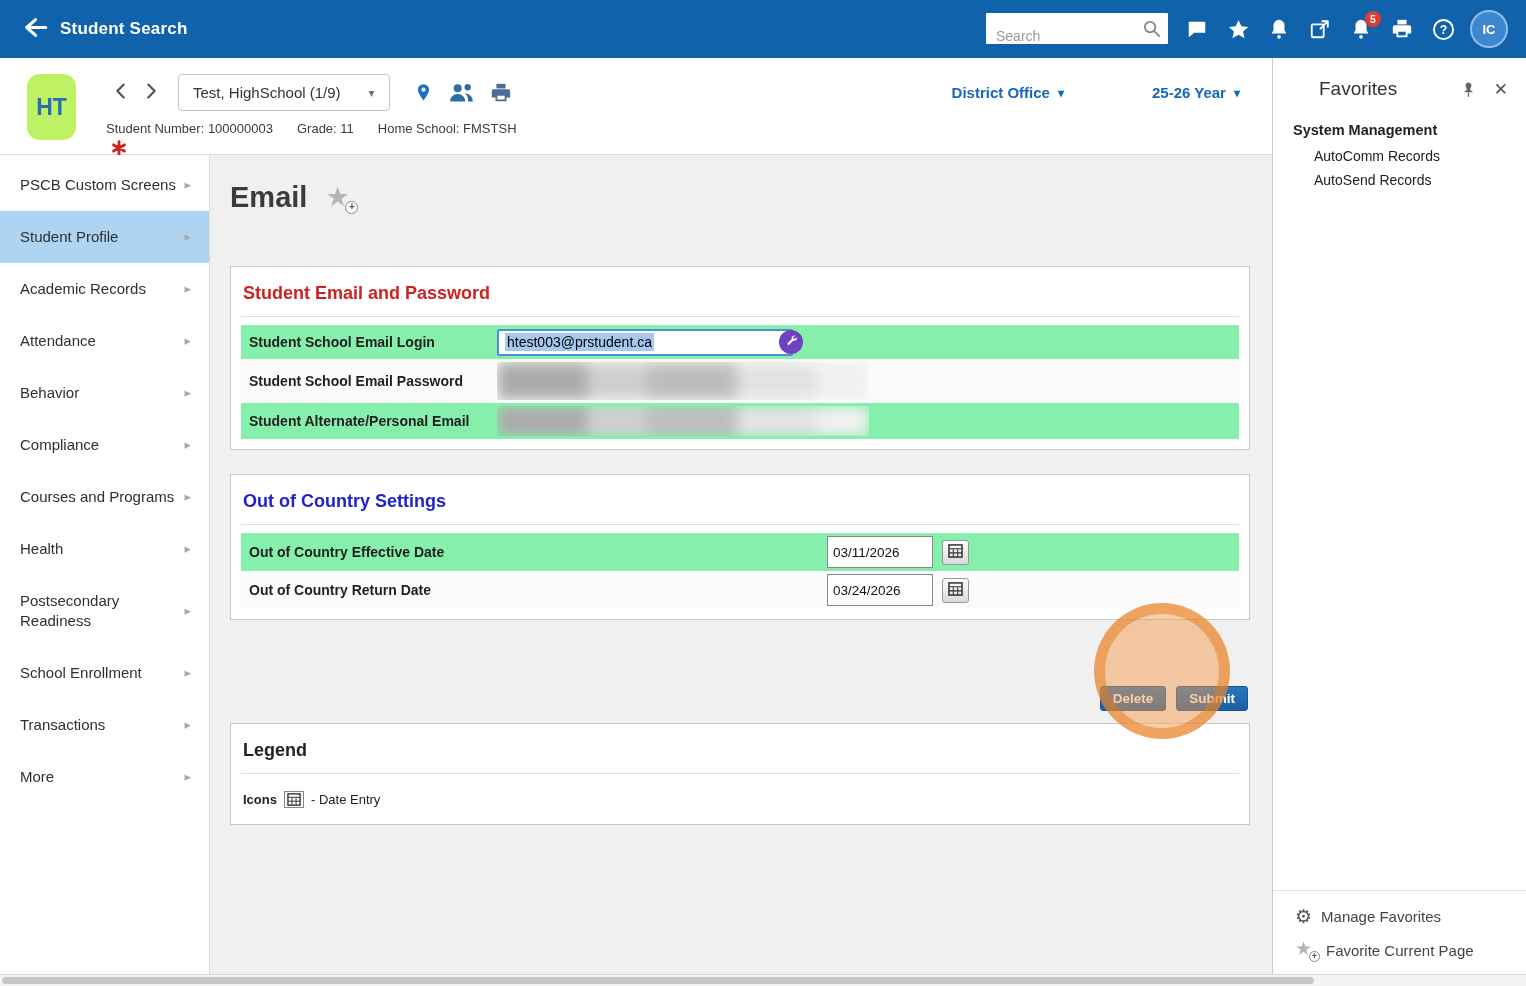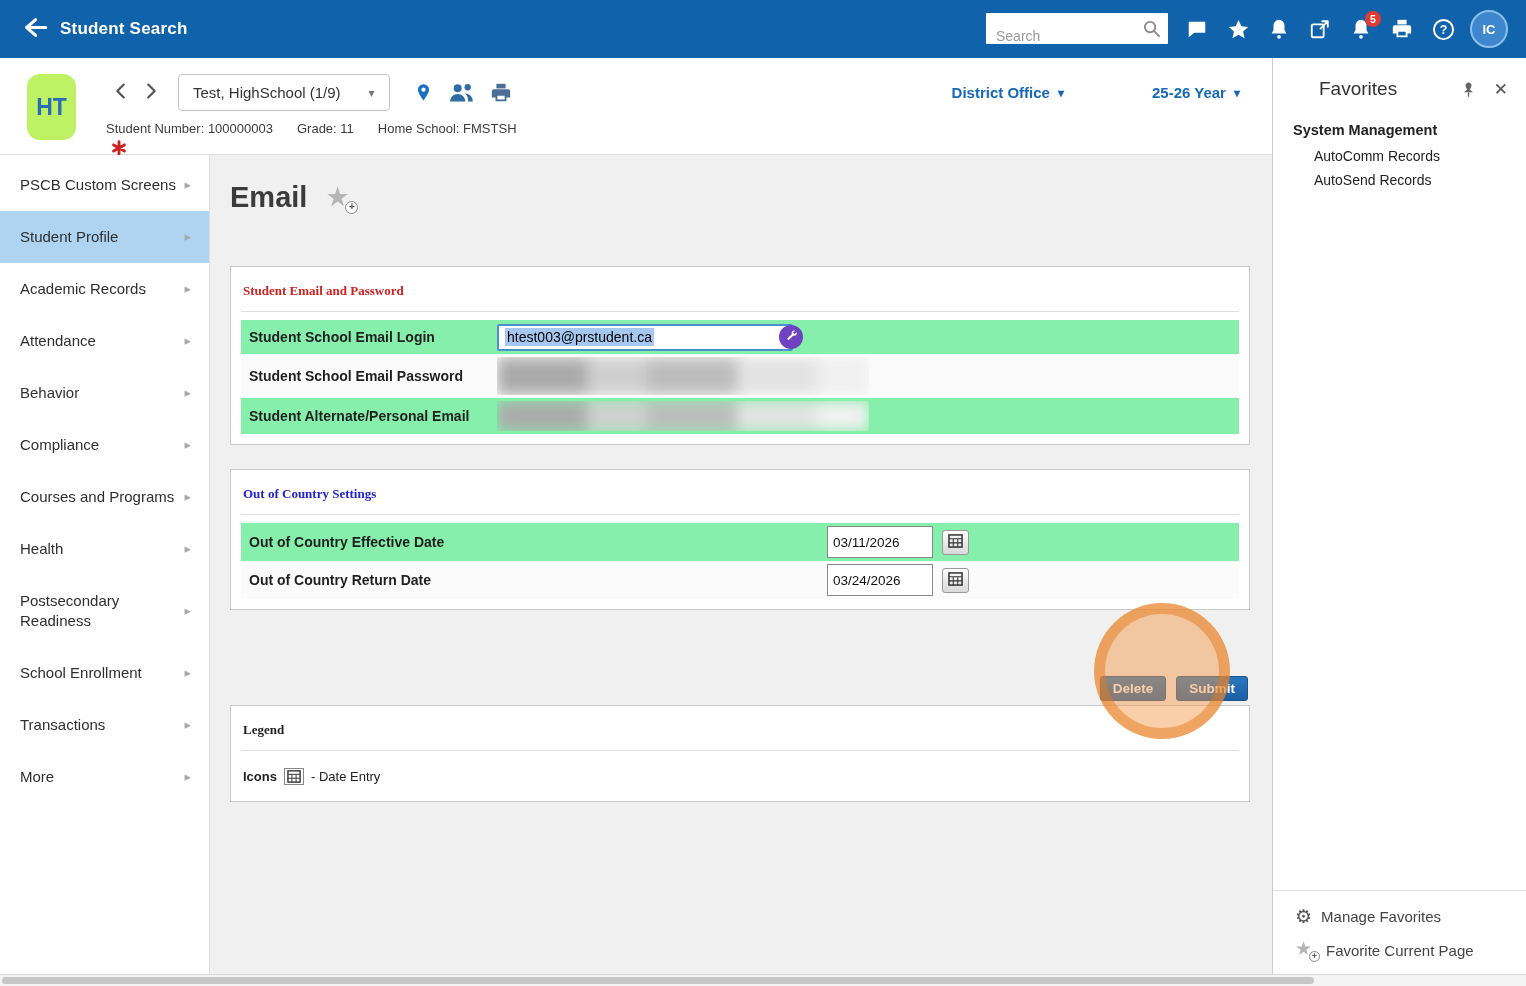--- a/index.html
+++ b/index.html
@@ -46,21 +46,21 @@
   .side-item.selected { background:#aed4f2; }
 
   .main { flex:1; background:#f0f0f0; padding:26px 22px 0 20px; position:relative; overflow:hidden; }
   .page-title-row { display:flex; align-items:center; gap:18px; margin-bottom:52px; }
   .page-title { font-size:29px; font-weight:bold; color:#3b3b3b; }
   .star-plus { position:relative; width:30px; height:28px; cursor:pointer; }
   .star-plus .star { color:#b5b5b5; font-size:27px; line-height:26px; }
   .star-plus .plusbadge { position:absolute; right:-3px; bottom:-2px; width:13px; height:13px; border-radius:50%; background:#fff; border:1.5px solid #8a8a8a; color:#555; font-size:10px; line-height:10px; text-align:center; font-weight:bold; }
 
   .form-box { background:#fff; border:1px solid #c9c9c9; padding:10px; margin-bottom:24px; }
-  .box-header { font-size:13px; font-weight:bold; padding:6px 6px 12px 2px; border-bottom:1px solid #ddd; margin-bottom:8px;font-family:Liberation Serif, serif; }
+  .box-header { font-size:18px; font-weight:bold; padding:6px 6px 12px 2px; border-bottom:1px solid #ddd; margin-bottom:8px; }
   .box-header.red { color:#cc2222; }
   .box-header.blue { color:#2222cc; }
   .box-header.dark { color:#222; }
   .form-row { display:flex; align-items:center; min-height:34px; padding:3px 8px; }
   .form-row.odd { background:#86efac; }
   .form-row.even { background:#fbfbfb; }
   .row-label { width:248px; font-weight:bold; font-size:14px; color:#1f1f1f; flex:none; }
   .row-value { flex:1; display:flex; align-items:center; position:relative; }
 
   .email-input { width:296px; height:27px; border:2px solid #4d90d0; border-radius:2px; background:#fff; display:flex; align-items:center; padding:0 6px; font-size:14px; position:relative; cursor:text; }
@@ -69,21 +69,21 @@
 
   .redacted { height:38px; width:372px; overflow:hidden; border-radius:2px; }
   .redacted-inner { height:100%; width:100%; filter:blur(7px);
     background:linear-gradient(90deg,#ababab 0 90px,#cfcfcf 90px 150px,#bdbdbd 150px 240px,#e3e3e3 240px 320px,#f0f0f0 320px); }
   .redacted.short { height:30px; }
 
   .ooc-value { padding-left:330px; }
   .date-input { width:106px; height:25px; border:1px solid #8a8a8a; font-size:13.5px; padding:15px 5px; color:#111; background:#fff; }
   .cal-btn { width:27px; height:25px; margin-left:9px; border:1px solid #999; border-radius:3px; background:linear-gradient(#fdfdfd,#d9d9d9); display:flex; align-items:center; justify-content:center; cursor:pointer; }
 
-  .actions-row { display:flex; justify-content:flex-end; gap:10px; margin:66px 2px 4px 0; }
+  .actions-row { display:flex; justify-content:flex-end; gap:10px; margin:66px 2px 12px 0; }
   .btn { background:linear-gradient(#2a77bd,#1b5fa5); color:#fff; font-size:13.5px; font-weight:bold; border:1px solid #18538e; border-radius:3px; padding:4px 12px; cursor:pointer; }
 
   .legend-content { display:flex; align-items:center; gap:7px; padding:9px 4px 6px 2px; font-size:13px; color:#222; }
   .legend-icons-label { font-weight:bold; }
 
   
   .click-highlight { position:absolute; left:884px; top:448px; width:136px; height:136px; border-radius:50%;
     background:rgba(242,153,74,.48); border:11px solid rgba(230,124,28,.5); pointer-events:none; z-index:40; }
 
   

